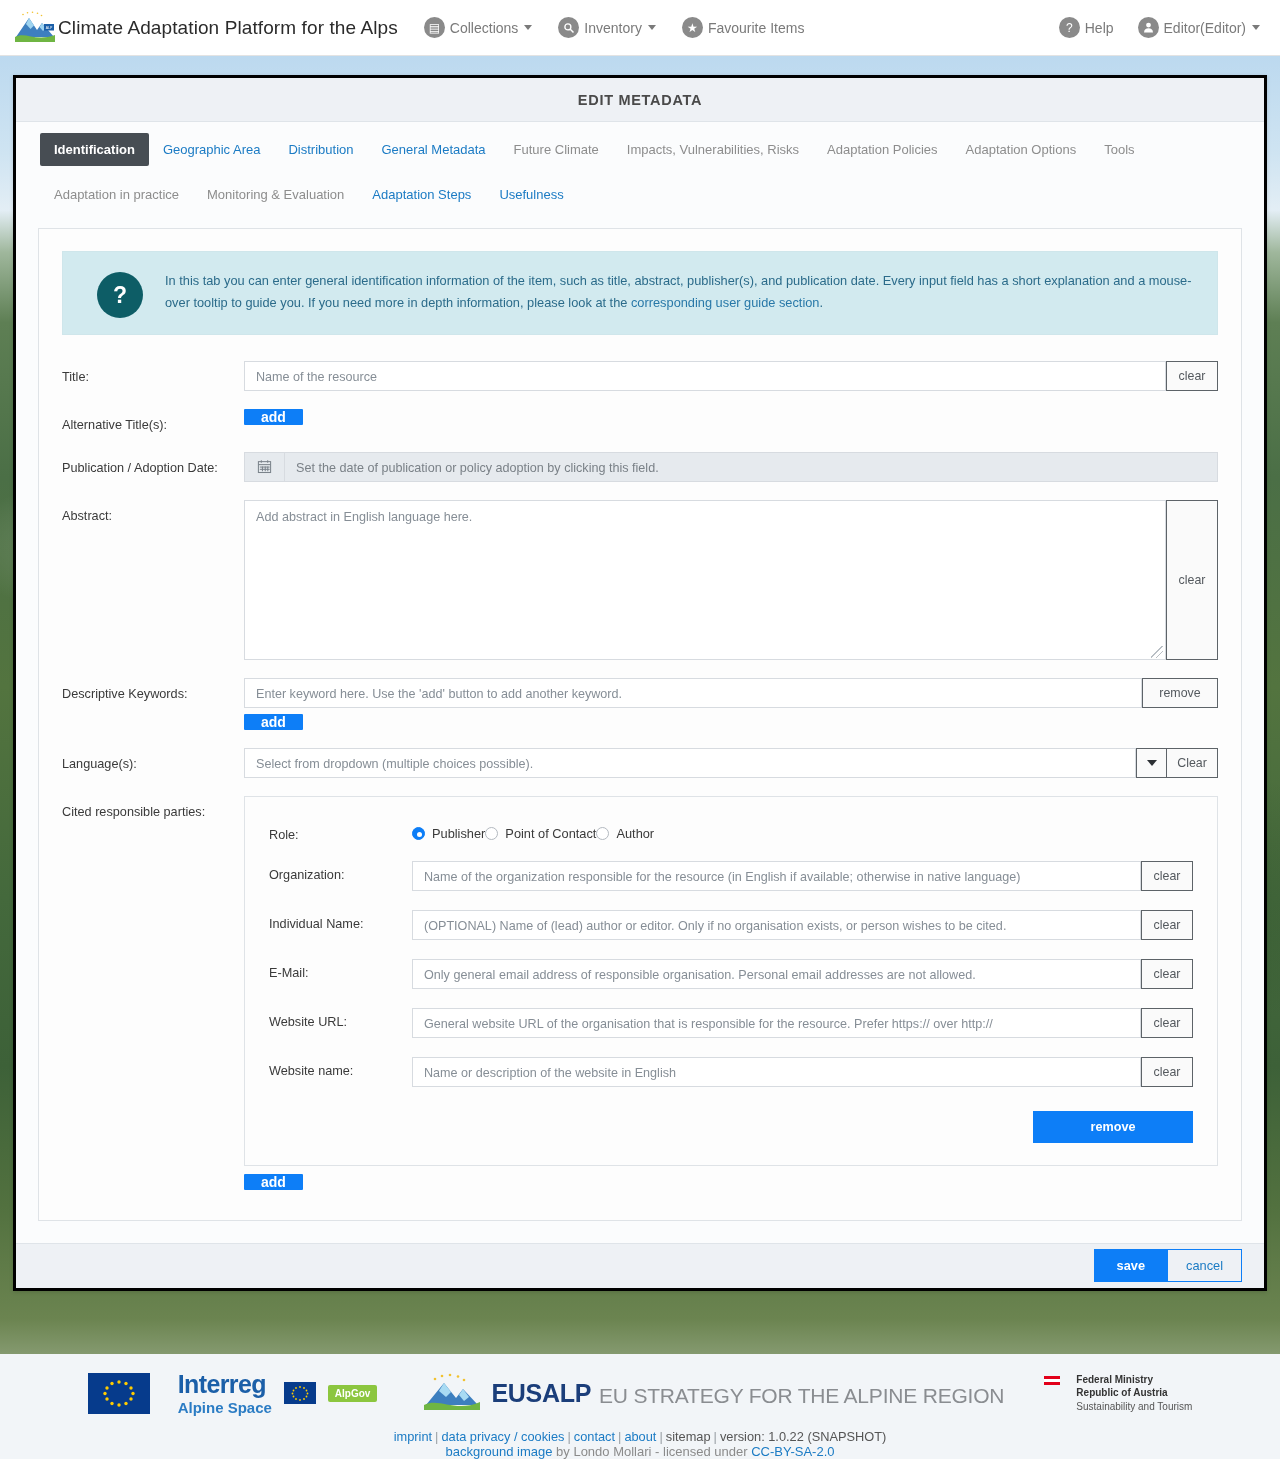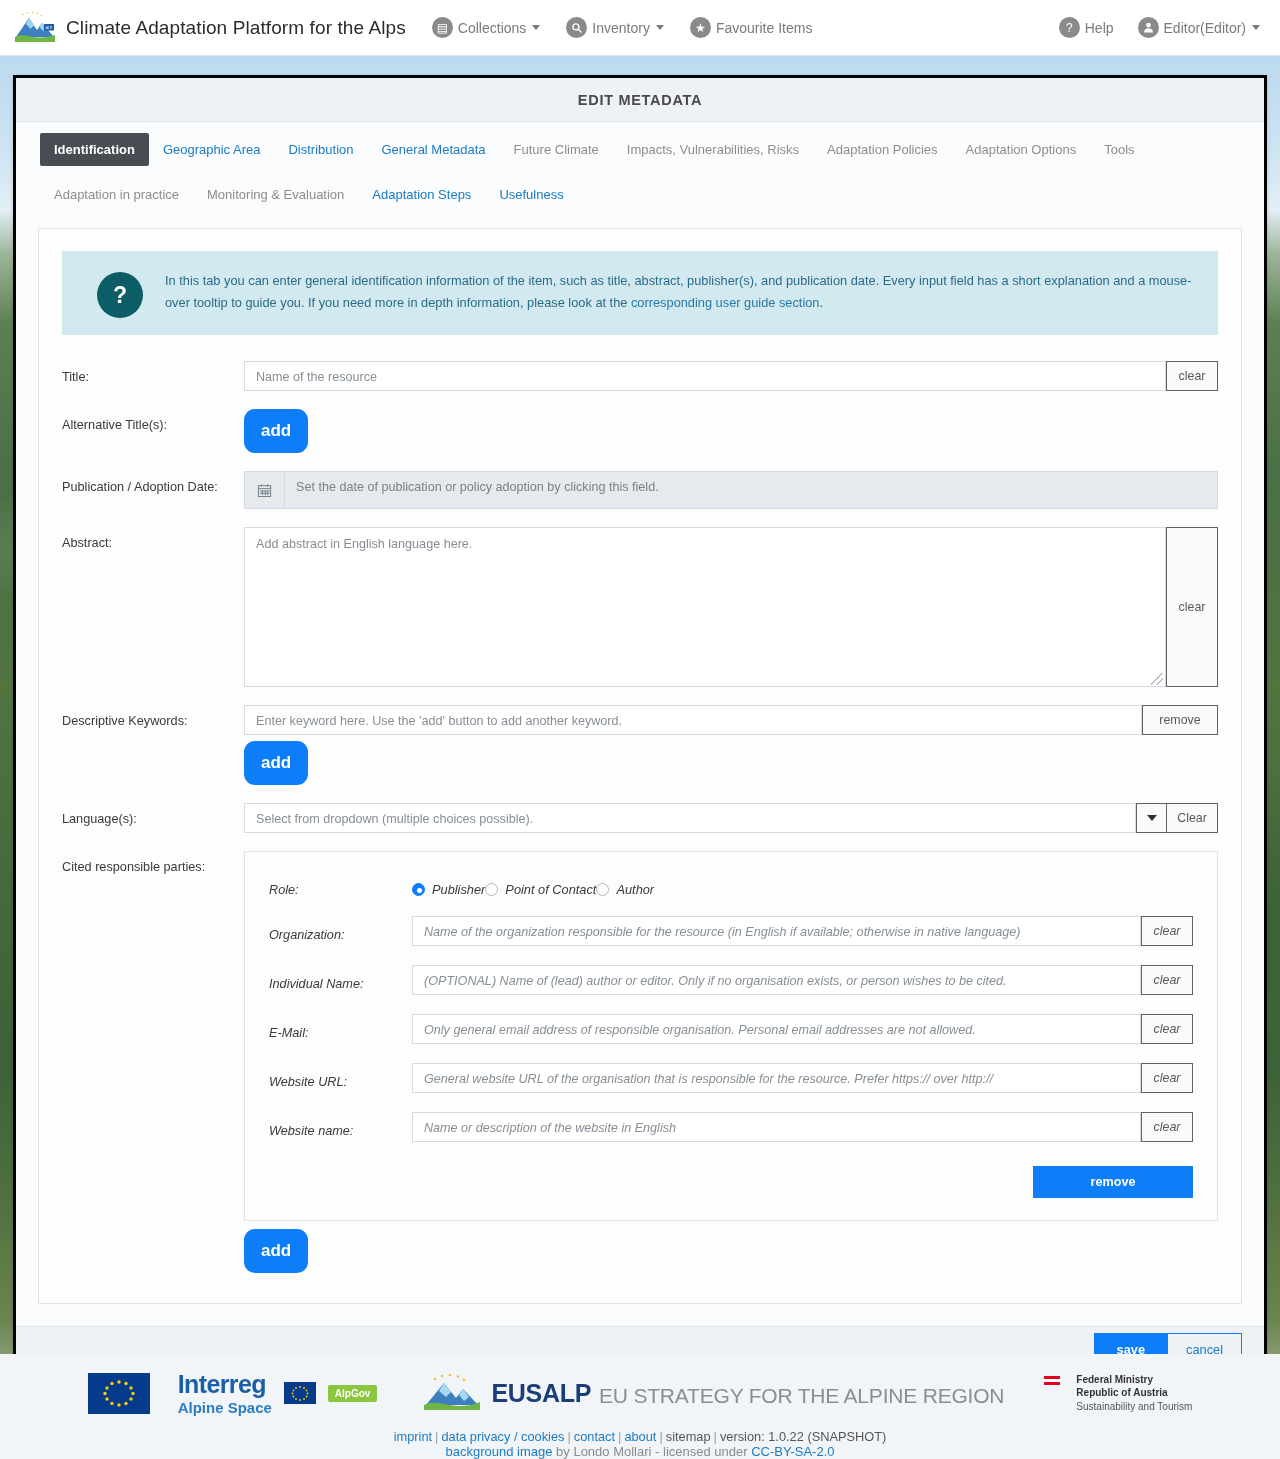--- a/index.html
+++ b/index.html
@@ -51,21 +51,21 @@
   #topbar {
     position: relative;
     z-index: 5;
     height: 56px;
     background: #ffffff;
     display: flex;
     align-items: center;
     padding: 0 14px 0 14px;
     border-bottom: 1px solid #e3e3e3;
   }
-  .brand { display: flex; align-items: center; gap: 10px; }
+  .brand { display: flex; align-items: center; gap: 2px; }
   .brand-logo { width: 42px; height: 34px; position: relative; flex: 0 0 auto; }
   .brand-title {
     font-size: 19px;
     color: #2b2b2b;
     white-space: nowrap;
     letter-spacing: .1px;
   }
   .nav-links { display: flex; align-items: center; gap: 26px; margin-left: 26px; }
   .nav-item {
     display: flex; align-items: center; gap: 5px;
@@ -176,26 +176,26 @@
     border-left: 1px solid #5d6368;
     background: #fafafa;
     color: #54595e;
     font-size: 12.4px;
     display: flex; align-items: center; justify-content: center;
     padding: 0 10px;
     cursor: pointer;
   }
   .btn-blue {
     background: #0d7ef7; color: #fff; border: none;
-    font-size: 17px; font-weight: bold;
-    padding: 12px 17px; cursor: pointer; border-radius: 11px;
-  }
-
-  
-  .date-wrap { display: flex; flex: 1 1 auto; border: 1px solid #d7dbe0; background: #e6eaee; height: 38px; }
+    font-size: 14px; font-weight: bold;
+    padding: 0 17px; cursor: pointer; border-radius: 1px;
+  }
+
+  
+  .date-wrap { display: flex; flex: 1 1 auto; border: 1px solid #d7dbe0; background: #e6eaee; height: 30px; }
   .date-icon {
     width: 40px; flex: 0 0 40px;
     display: flex; align-items: center; justify-content: center;
     border-right: 1px solid #d7dbe0;
     background: #e6eaee; color: #7b838b;
   }
   .date-text { flex: 1 1 auto; line-height: 30px; padding: 0 11px; font-size: 12.6px; color: #7a8187; }
 
   
   .ta {
@@ -229,21 +229,21 @@
     display: block;
   }
 
   
   .crp-box {
     flex: 1 1 auto;
     border: 1px solid #dfe3e7;
     background: #fdfdfd;
     padding: 24px 24px 22px 24px;
   }
-  .crp-row { display: flex; align-items: center; margin-bottom: 19px; font-style: italic; }
+  .crp-row { display: flex; align-items: flex-start; margin-bottom: 19px; }
   .crp-label { width: 143px; flex: 0 0 143px; font-size: 12.7px; color: #3a3a3a; padding-top: 7px; }
   .crp-ctl { flex: 1 1 auto; display: flex; min-width: 0; }
   .radios { display: flex; align-items: center; padding-top: 5px; }
   .radio { display: flex; align-items: center; gap: 7px; font-size: 12.8px; color: #3a3a3a; cursor: pointer; }
   .rdot {
     width: 13px; height: 13px; border-radius: 50%;
     border: 1px solid #b3b9c0; background: #fff; flex: 0 0 auto;
     display: block; position: relative;
   }
   .rdot.on { background: #0d7ef7; border-color: #0d7ef7; }

